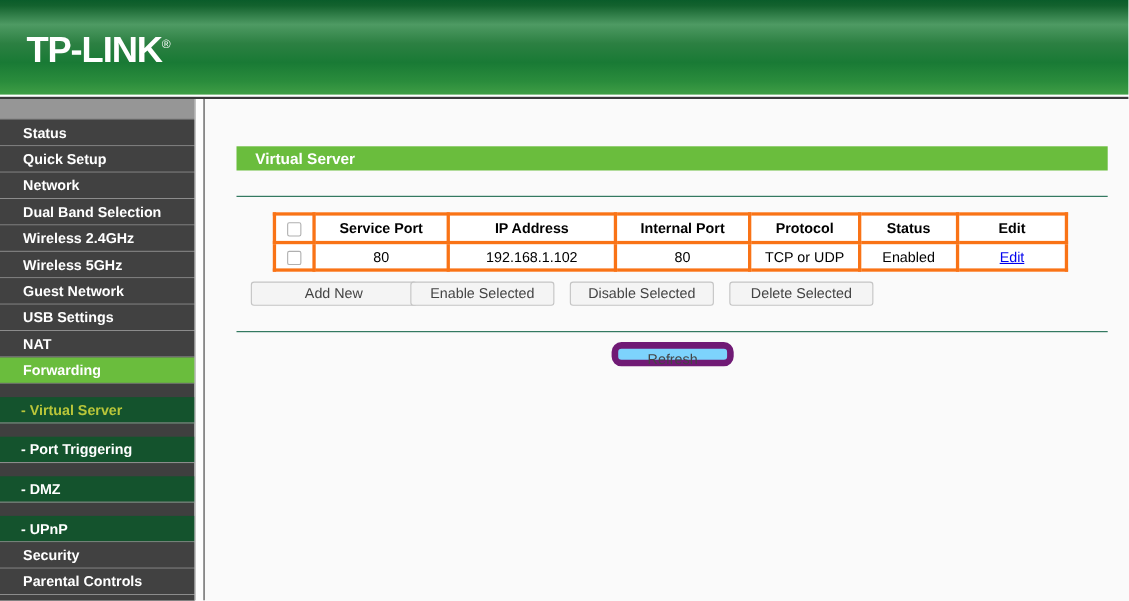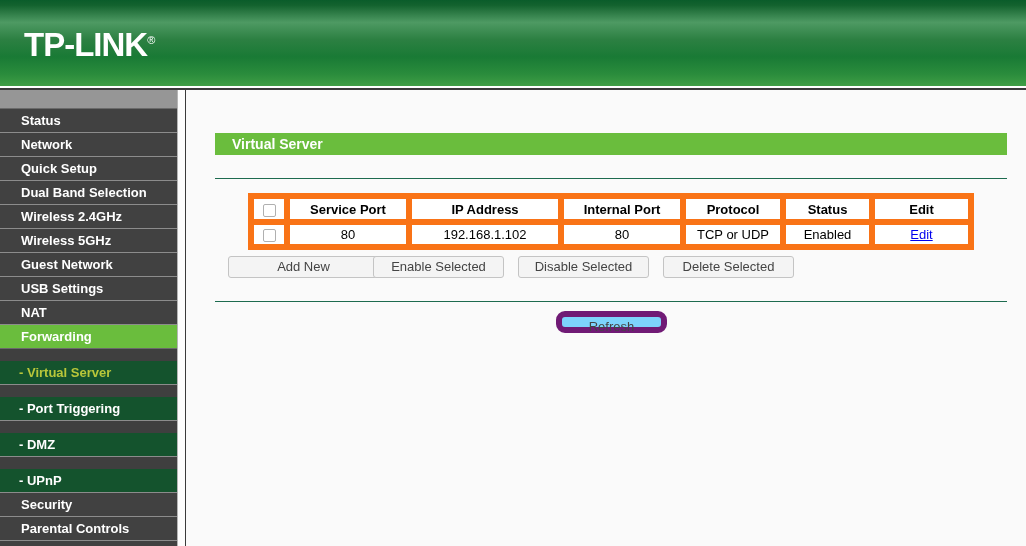--- a/index.html
+++ b/index.html
@@ -140,21 +140,21 @@
 
   
   .vs-table {
     position: absolute;
     left: 61px; top: 103px;
     border-collapse: collapse;
     background: #ffffff;
     border: 1px solid #b8b8b8;
   }
   .vs-table th, .vs-table td {
-    border: 6px solid #f97316;
+    border: 3px solid #f97316;
     font-size: 13px;
     color: #000000;
     text-align: center;
     height: 25px;
     font-weight: normal;
     background: #ffffff;
   }
   .vs-table th {
     font-weight: bold;
     height: 26px;
@@ -235,22 +235,22 @@
   </div>
 </div>
 <div class="header-underline-1"></div>
 <div class="header-underline-2"></div>
 
 <div class="body-wrap">
 
   <nav class="sidebar">
     <div class="sidebar-top-filler"></div>
     <div class="nav-item"><span>Status</span></div>
+    <div class="nav-item"><span>Quick Setup</span></div>
     <div class="nav-item"><span>Network</span></div>
-    <div class="nav-item"><span>Quick Setup</span></div>
     <div class="nav-item"><span>Dual Band Selection</span></div>
     <div class="nav-item"><span>Wireless 2.4GHz</span></div>
     <div class="nav-item"><span>Wireless 5GHz</span></div>
     <div class="nav-item"><span>Guest Network</span></div>
     <div class="nav-item"><span>USB Settings</span></div>
     <div class="nav-item"><span>NAT</span></div>
     <div class="nav-item active-parent"><span>Forwarding</span></div>
     <div class="nav-item sub active-sub"><span>- Virtual Server</span></div>
     <div class="nav-item sub"><span>- Port Triggering</span></div>
     <div class="nav-item sub"><span>- DMZ</span></div>

